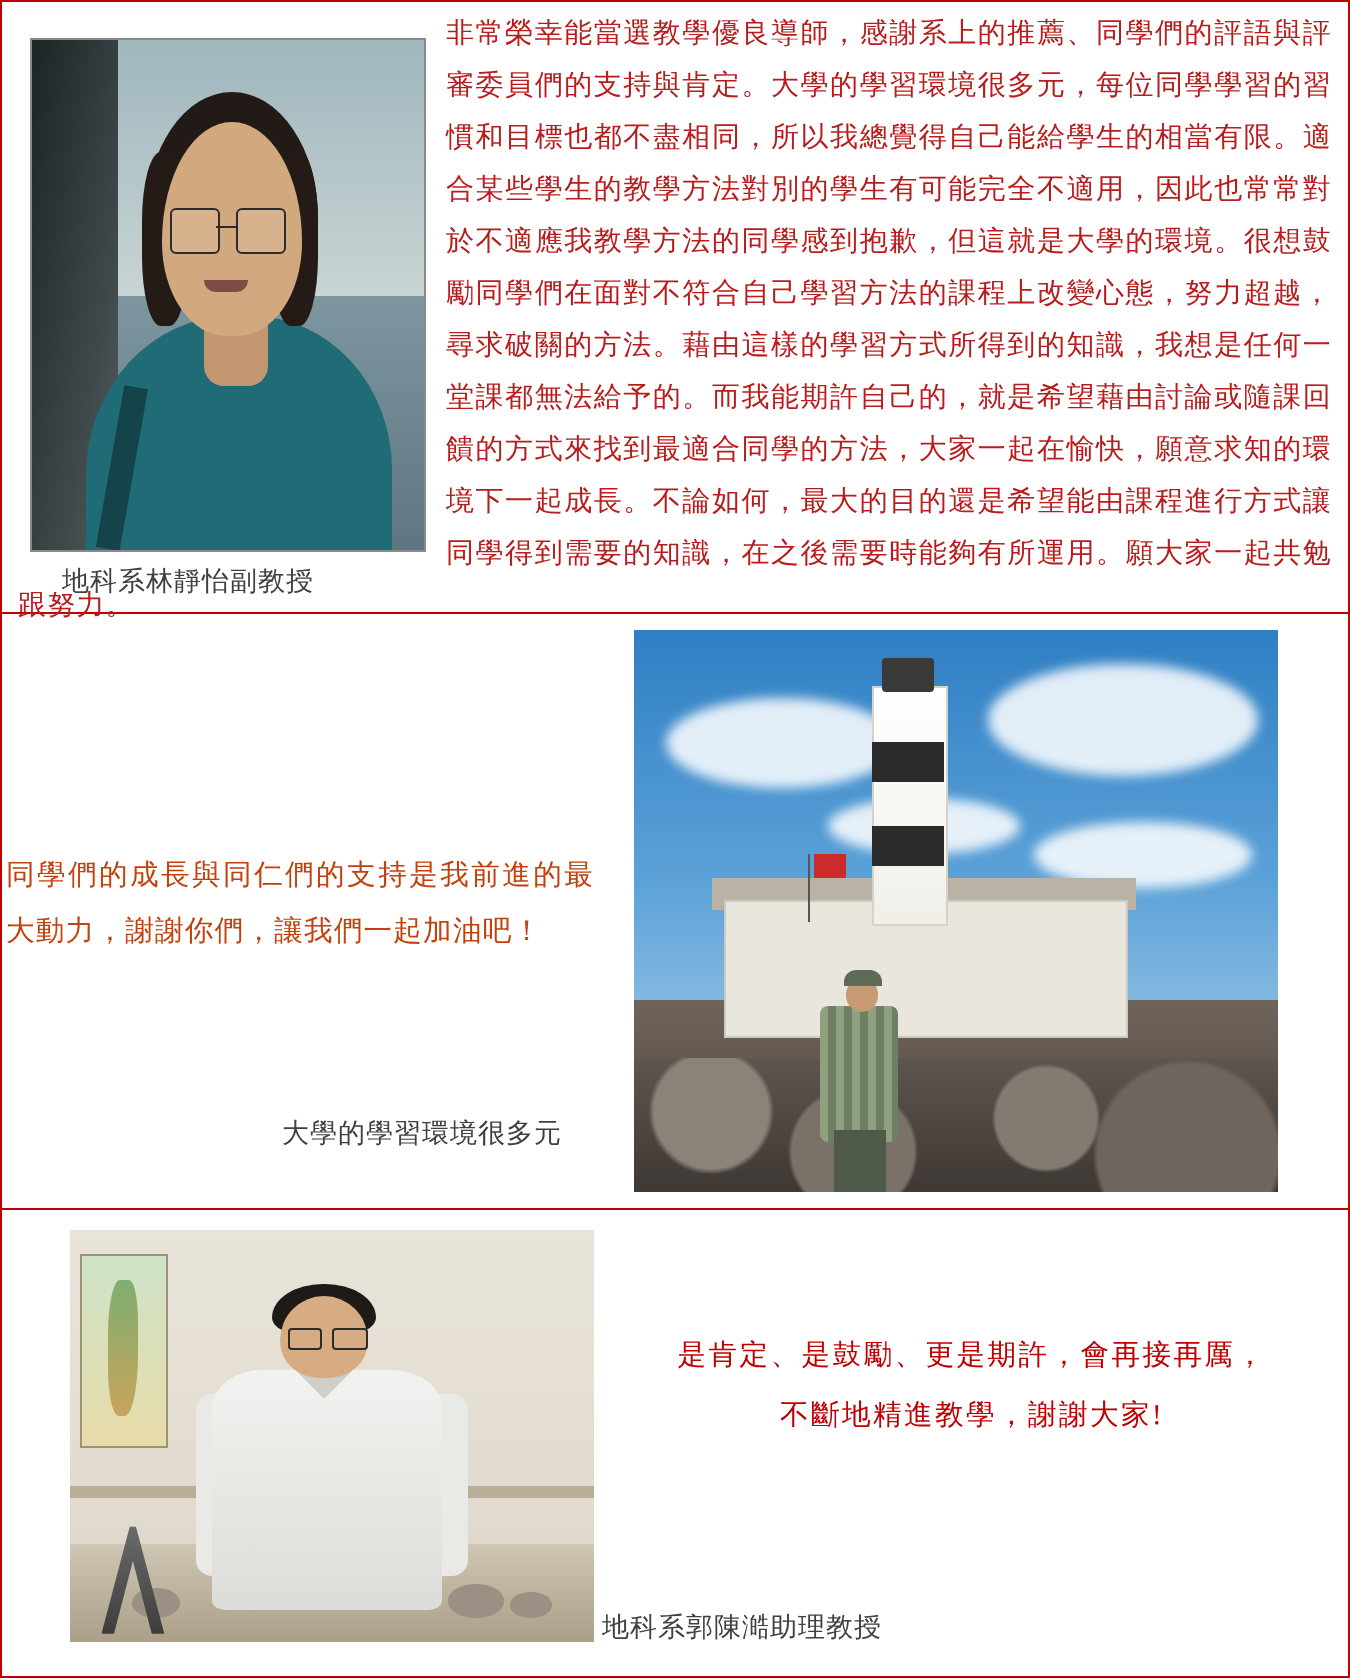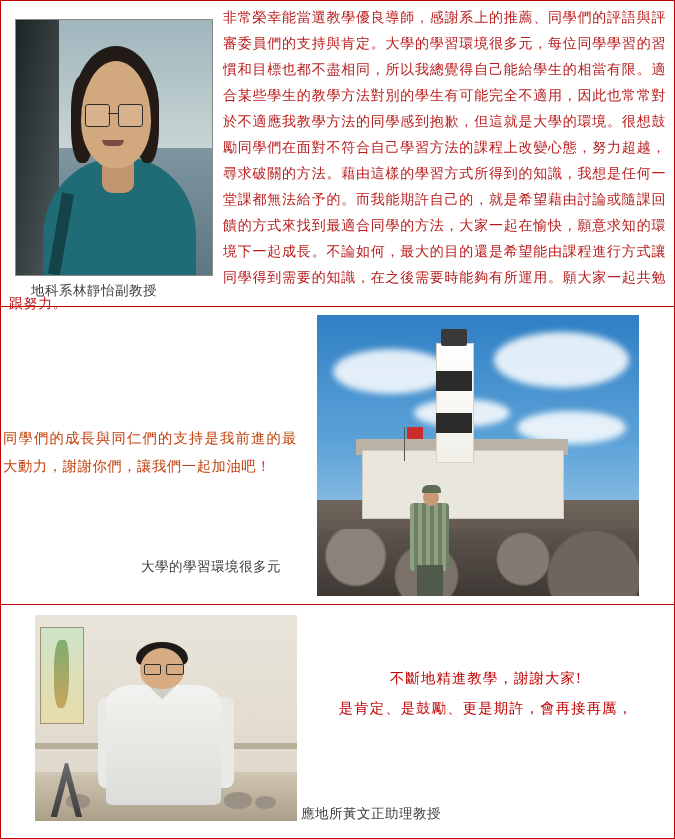--- a/index.html
+++ b/index.html
@@ -399,19 +399,19 @@
       <div class="p3-arm-l"></div>
       <div class="p3-arm-r"></div>
       <div class="p3-body"></div>
       <div class="p3-collar"></div>
       <div class="p3-hair"></div>
       <div class="p3-head"></div>
       <div class="p3-glass-l"></div>
       <div class="p3-glass-r"></div>
     </div>
     <div class="text">
+      <div>是肯定、是鼓勵、更是期許，會再接再厲，</div>
       <div>不斷地精進教學，謝謝大家!</div>
-      <div>是肯定、是鼓勵、更是期許，會再接再厲，</div>
     </div>
-    <div class="caption cap3">應地所黃文正助理教授</div>
+    <div class="caption cap3">地科系郭陳澔助理教授</div>
   </div>
 
 </div>
 
 </body></html>

